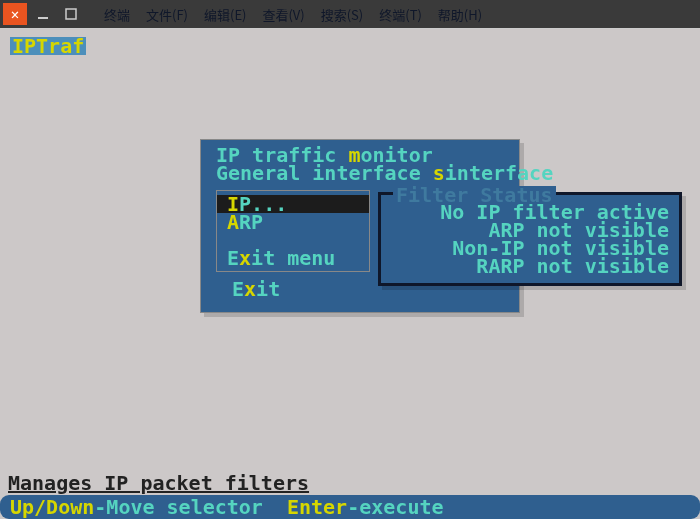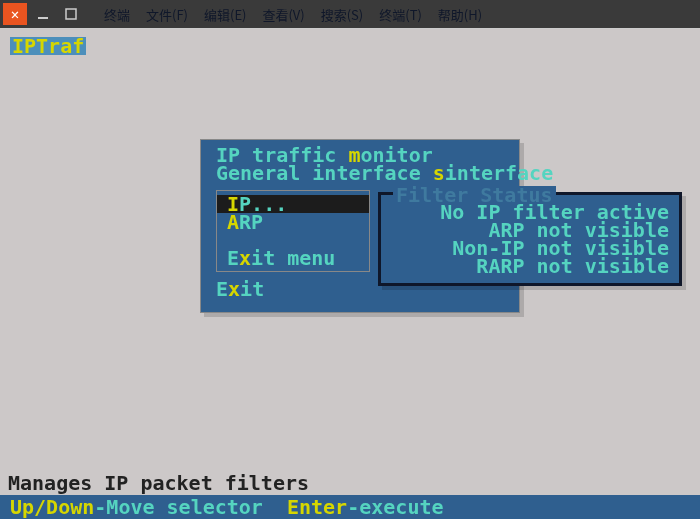--- a/index.html
+++ b/index.html
@@ -101,20 +101,21 @@
     }
     .submenu-item.selected {
       background: #1c1c1c;
       color: #55d4c0;
     }
     .submenu-item.selected .hotkey { color: #d6d600; }
     .submenu-spacer { height: 18px; }
     .exit-line {
       padding: 8px 15px 0 15px;
       white-space: pre;
+      margin-left: 16px;
     }
     .filter-box {
       position: absolute;
       left: 378px;
       top: 163px;
       width: 304px;
       background: #2f5f8f;
       border: 3px solid #0f172a;
       box-shadow: 4px 4px 0 rgba(0,0,0,0.15);
       color: #55d4c0;
@@ -137,32 +138,34 @@
     }
     .filter-content { padding-top: 8px; }
     .status-bar {
       position: absolute;
       left: 8px;
       right: 8px;
       bottom: 27px;
       color: #222;
       font-weight: bold;
       white-space: pre;
+      text-decoration: underline;
     }
     .help-bar {
       position: absolute;
       left: 0;
       right: 0;
       bottom: 0;
       height: 24px;
       background: #2f5f8f;
       color: #55d4c0;
       font-weight: bold;
       padding: 3px 10px 0 10px;
       white-space: pre;
+      border-radius: 9px;
     }
     .help-key { color: #d6d600; }
   </style>
 </head>
 <body>
 
 <div class="titlebar">
   <div class="close-btn">✕</div>
   <div class="win-btn">
     <svg width="14" height="14">

